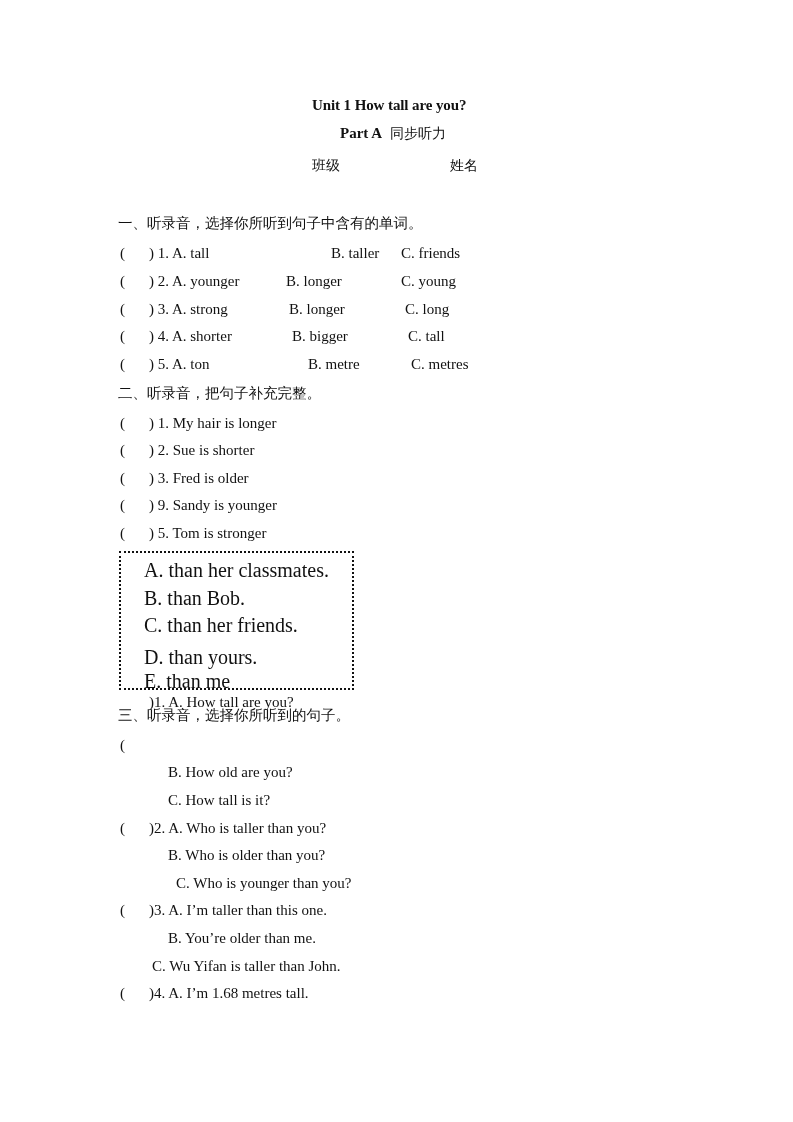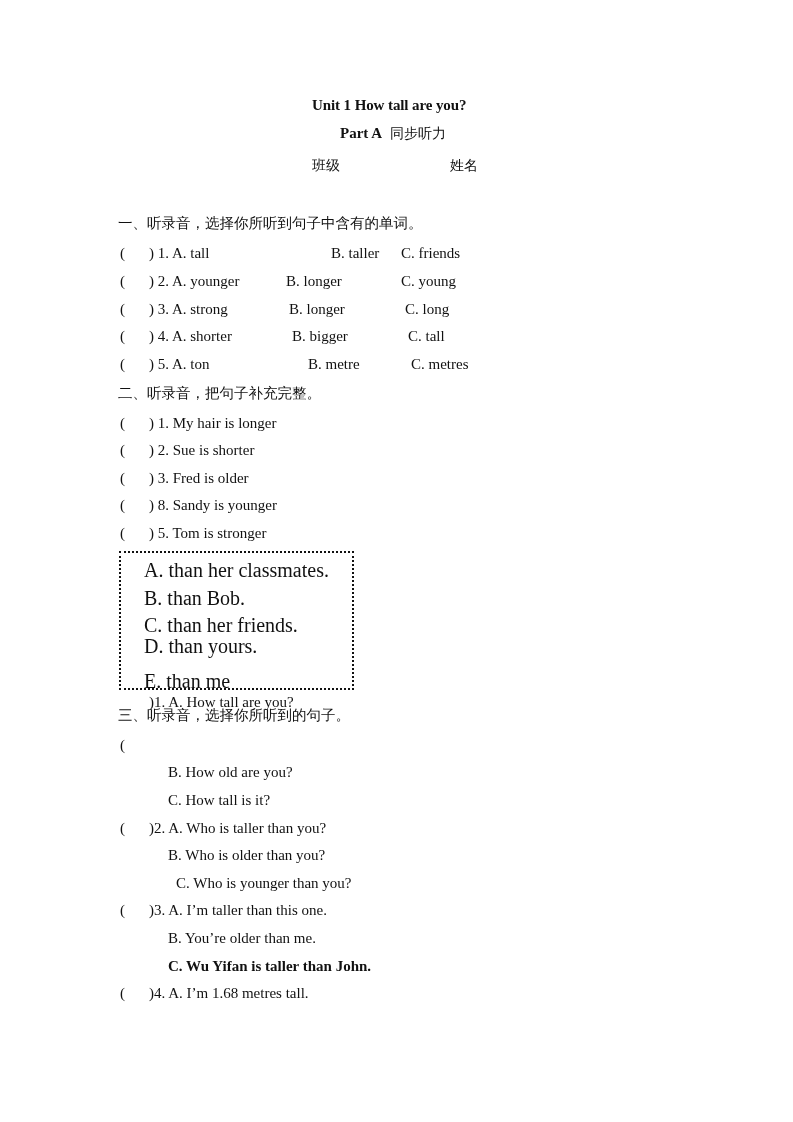--- a/index.html
+++ b/index.html
@@ -111,47 +111,47 @@
   <span class="abs line" style="left:120px;top:415px;">(</span>
   <span class="abs line" style="left:149px;top:415px;">) 1. My hair is longer</span>
 
   <span class="abs line" style="left:120px;top:442px;">(</span>
   <span class="abs line" style="left:149px;top:442px;">) 2. Sue is shorter</span>
 
   <span class="abs line" style="left:120px;top:470px;">(</span>
   <span class="abs line" style="left:149px;top:470px;">) 3. Fred is older</span>
 
   <span class="abs line" style="left:120px;top:497px;">(</span>
-  <span class="abs line" style="left:149px;top:497px;">) 8. Sandy is younger</span>
+  <span class="abs line" style="left:149px;top:497px;">) 9. Sandy is younger</span>
 
   <span class="abs line" style="left:120px;top:525px;">(</span>
   <span class="abs line" style="left:149px;top:525px;">) 5. Tom is stronger</span>
 </div>
 
 <div class="dotted-box">
   <span class="box-item" style="top:6px;">A. than her classmates.</span>
   <span class="box-item" style="top:34px;">B. than Bob.</span>
   <span class="box-item" style="top:61px;">C. than her friends.</span>
-  <span class="box-item" style="top:82px;text-align:right;">D. than yours.</span>
+  <span class="box-item" style="top:93px;text-align:right;">D. than yours.</span>
   <span class="box-item" style="top:117px;">E. than me</span>
 </div>
 
 <div class="abs section-heading" style="top:706px;">三、听录音，选择你所听到的句子。</div>
 
 <div>
   <span class="abs line" style="left:120px;top:737px;">(</span>
   <span class="abs line" style="left:149px;top:694px;">)1. A. How tall are you?</span>
   <span class="abs line" style="left:168px;top:764px;">B. How old are you?</span>
   <span class="abs line" style="left:168px;top:792px;">C. How tall is it?</span>
 
   <span class="abs line" style="left:120px;top:820px;">(</span>
   <span class="abs line" style="left:149px;top:820px;">)2. A. Who is taller than you?</span>
   <span class="abs line" style="left:168px;top:847px;">B. Who is older than you?</span>
   <span class="abs line" style="left:176px;top:875px;">C. Who is younger than you?</span>
 
   <span class="abs line" style="left:120px;top:902px;">(</span>
   <span class="abs line" style="left:149px;top:902px;">)3. A. I’m  taller than this one.</span>
   <span class="abs line" style="left:168px;top:930px;">B. You’re older than me.</span>
-  <span class="abs line" style="left:168px;top:958px;font-weight:bold;">C. Wu Yifan is taller than John.</span>
+  <span class="abs line" style="left:152px;top:958px;">C. Wu Yifan is taller than John.</span>
 
   <span class="abs line" style="left:120px;top:985px;">(</span>
   <span class="abs line" style="left:149px;top:985px;">)4. A. I’m 1.68 metres tall.</span>
 </div>
 
 </body></html>

